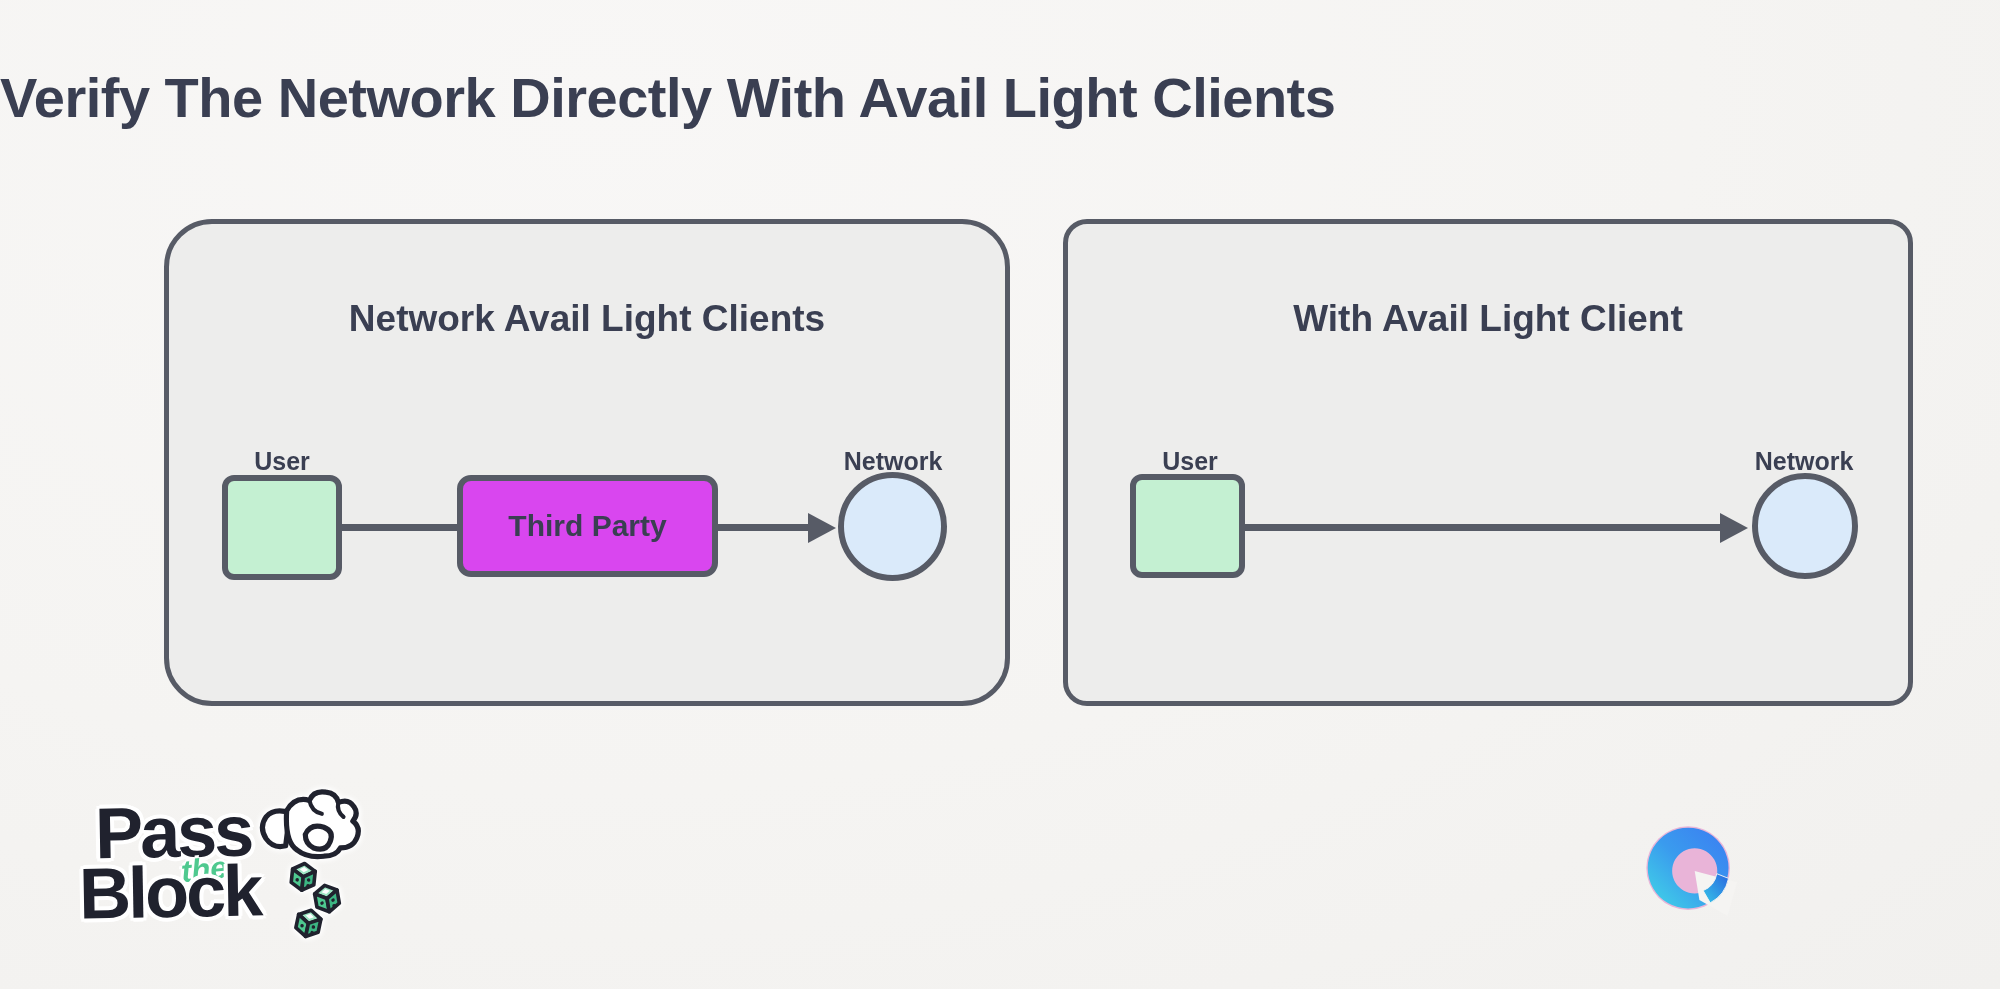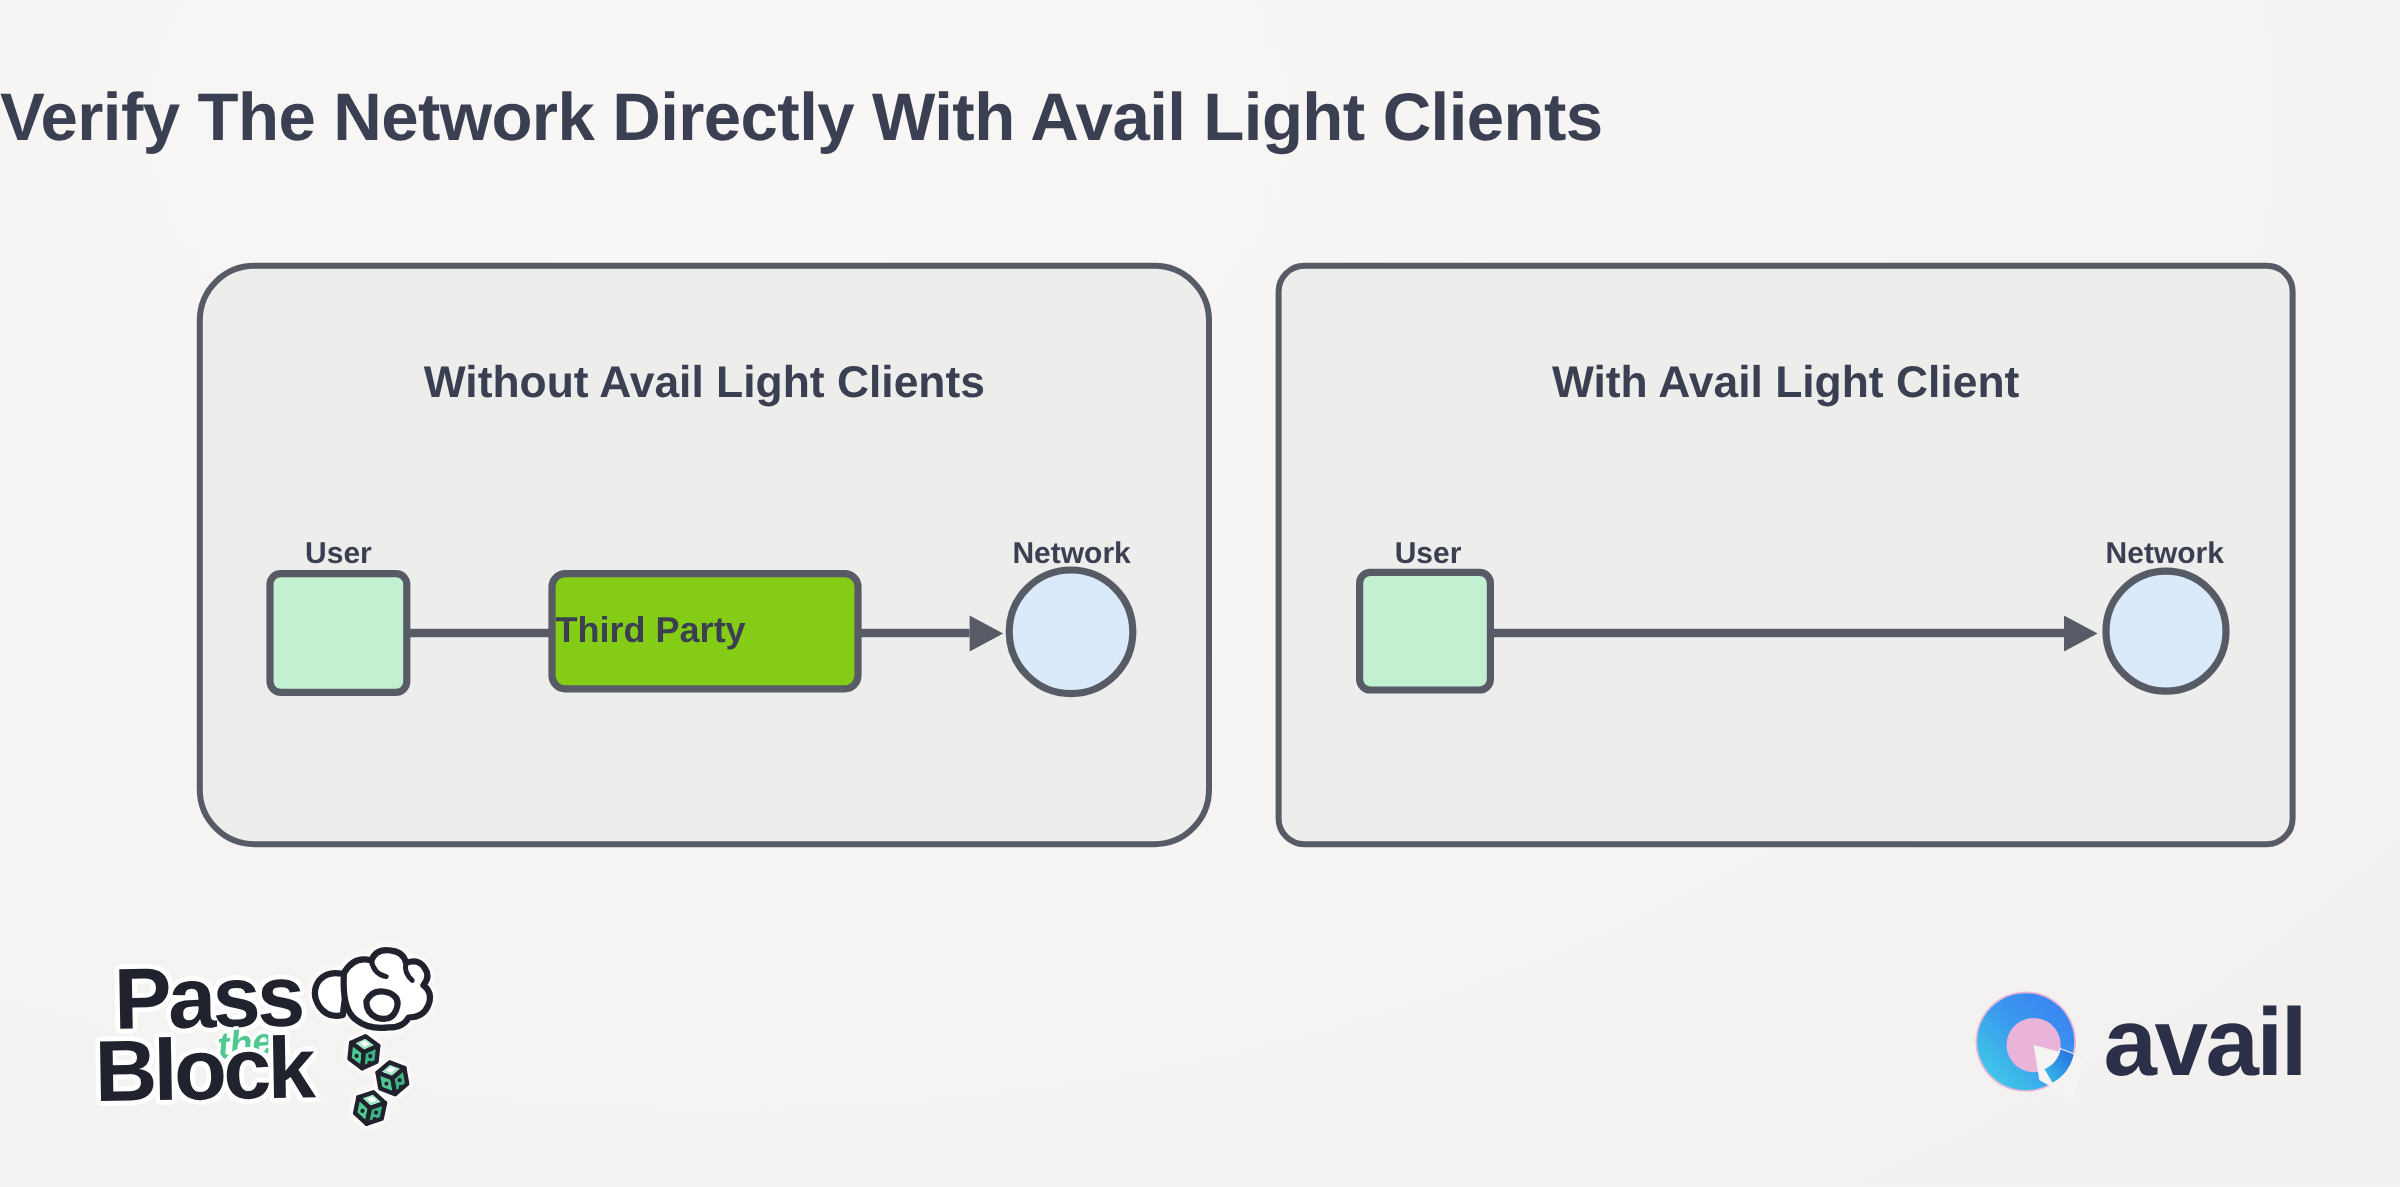--- a/index.html
+++ b/index.html
@@ -31,22 +31,22 @@
   .user-square{
     position:absolute;box-sizing:border-box;
     background:#c4f0d2;border:6px solid #575b66;border-radius:12px;
   }
   .network-circle{
     position:absolute;box-sizing:border-box;
     background:#daeafa;border:6px solid #575b66;border-radius:50%;
   }
   .third-party-box{
     position:absolute;box-sizing:border-box;
-    background:#84cc16;border:6px solid #575b66;border-radius:14px;
-    display:flex;align-items:center;justify-content:flex-start;
+    background:#d946ef;border:6px solid #575b66;border-radius:14px;
+    display:flex;align-items:center;justify-content:center;
     font-size:30px;font-weight:700;color:#3a3f52;
   }
   .hline{position:absolute;height:7px;background:#575b66;}
   .arrowhead{
     position:absolute;width:0;height:0;
     border-top:15px solid transparent;border-bottom:15px solid transparent;
     border-left:28px solid #575b66;
   }
   
   .ptb-logo{position:absolute;left:75px;top:790px;width:330px;height:175px;}
@@ -69,21 +69,21 @@
     font-size:80px;font-weight:700;color:#2b3048;letter-spacing:-2px;
     line-height:94px;margin-left:16px;
   }
 </style>
 </head>
 <body>
 
 <div class="main-title">Verify The Network Directly With Avail Light Clients</div>
 
 <section class="panel panel-left">
-  <div class="panel-title">Without Avail Light Clients</div>
+  <div class="panel-title">Network Avail Light Clients</div>
 
   <div class="node-label" style="left:113px;top:201px;">User</div>
   <div class="user-square" style="left:53px;top:251px;width:120px;height:105px;"></div>
 
   <div class="hline" style="left:171px;top:300px;width:119px;"></div>
 
   <div class="third-party-box" style="left:288px;top:251px;width:261px;height:102px;">
     <span>Third Party</span>
   </div>
 
@@ -150,14 +150,13 @@
       <linearGradient id="avail-g2" x1="0" y1="1" x2="1" y2="0">
         <stop offset="0" stop-color="#35c4e8"></stop>
         <stop offset="1" stop-color="#2a66e0"></stop>
       </linearGradient>
     </defs>
     <circle cx="48" cy="49" r="44.5" fill="#e9b4d8"></circle>
     <path fill-rule="evenodd" fill="url(#avail-g1)" d="M48,6 a43,43 0 1 0 0.0001,0 Z M55,28 a24,24 0 1 1 -0.0001,0 Z"></path>
     <polygon points="55,52 100,64 90,100 60,83" fill="#f5f4f2"></polygon>
     <path d="M64,73 A24,24 0 0 0 78.5,55 L91,60 A38,38 0 0 1 71.5,86 Z" fill="url(#avail-g2)" stroke="#f5f4f2" stroke-width="1"></path>
   </svg>
-  <div class="avail-wordmark">avail</div>
 </div>
 
 </body></html>

